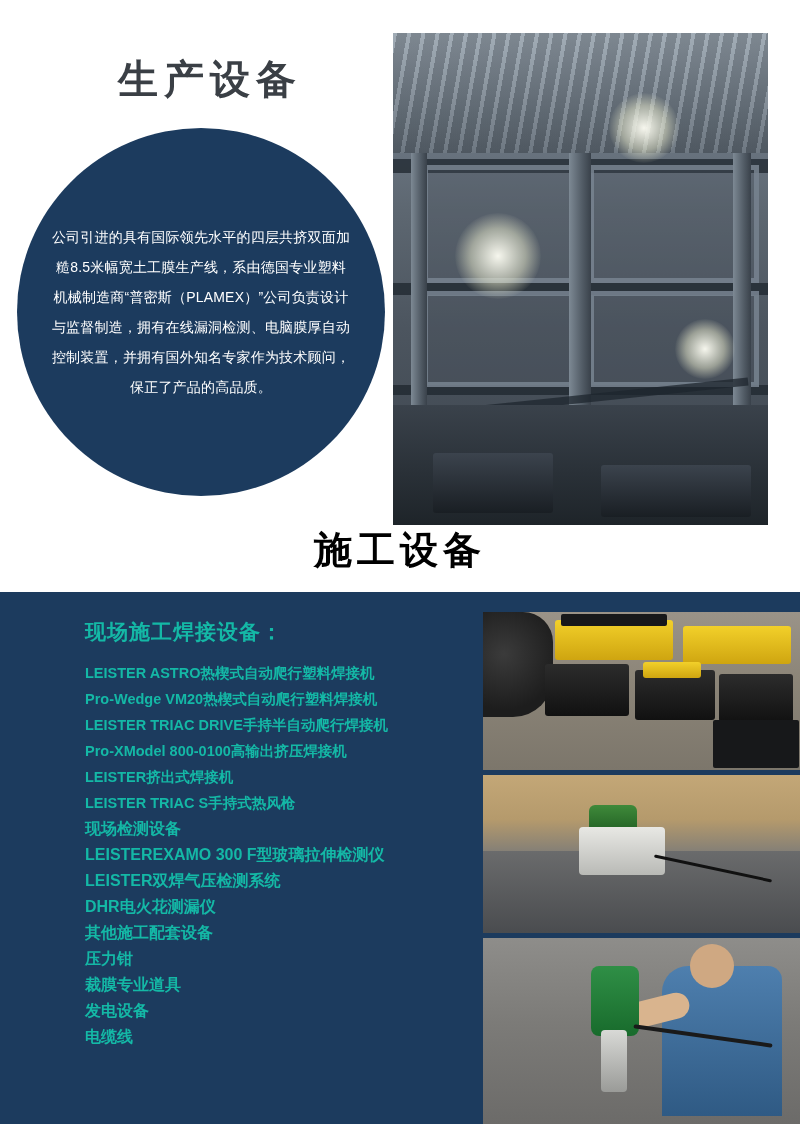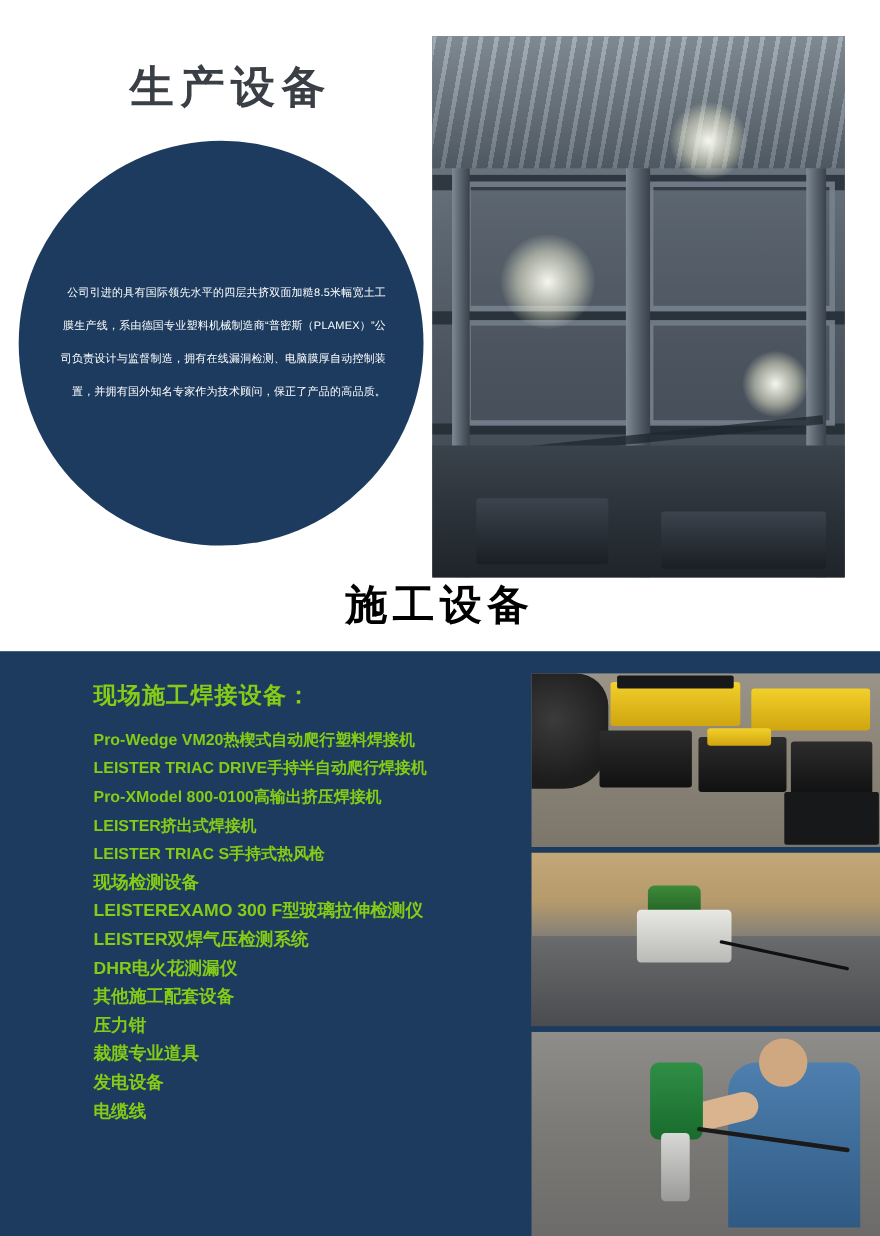--- a/index.html
+++ b/index.html
@@ -87,23 +87,23 @@
     width: 368px; height: 368px;
     border-radius: 50%;
     background: #1c3b5e;
     color: #ffffff;
     display: flex;
     align-items: center;
     justify-content: center;
     padding: 38px 34px;
   }
   .circle-blurb p {
-    font-size: 10px;
+    font-size: 14px;
     line-height: 30px;
-    text-align: right;
+    text-align: center;
     letter-spacing: .2px;
   }
 
   
   .mid-title {
     position: absolute;
     left: 0; top: 525px;
     width: 800px;
     text-align: center;
     font-size: 38px;
@@ -117,21 +117,21 @@
     position: absolute;
     left: 0; top: 592px;
     width: 800px; height: 532px;
     background: #1c3b5e;
   }
   .list-panel {
     position: absolute;
     left: 0; top: 0;
     width: 478px; height: 532px;
     padding: 26px 30px 0 85px;
-    color: #84cc16;
+    color: #14b8a6;
   }
   .list-heading {
     font-size: 21px;
     font-weight: 700;
     letter-spacing: 1px;
     margin-bottom: 14px;
   }
   .list-item {
     font-size: 14.5px;
     font-weight: 700;
@@ -279,20 +279,21 @@
     </div>
   </section>
 
   <h2 class="mid-title">施工设备</h2>
 
   <section class="bottom-section">
 
     <div class="list-panel">
       <div class="list-heading">现场施工焊接设备：</div>
       <div id="equipment-list">
+          <div class="list-item">LEISTER ASTRO热楔式自动爬行塑料焊接机</div>
           <div class="list-item">Pro-Wedge VM20热楔式自动爬行塑料焊接机</div>
           <div class="list-item">LEISTER TRIAC DRIVE手持半自动爬行焊接机</div>
           <div class="list-item">Pro-XModel 800-0100高输出挤压焊接机</div>
           <div class="list-item">LEISTER挤出式焊接机</div>
           <div class="list-item">LEISTER TRIAC S手持式热风枪</div>
           <div class="list-item sm">现场检测设备</div>
           <div class="list-item sm">LEISTEREXAMO 300 F型玻璃拉伸检测仪</div>
           <div class="list-item sm">LEISTER双焊气压检测系统</div>
           <div class="list-item sm">DHR电火花测漏仪</div>
           <div class="list-item sm">其他施工配套设备</div>

